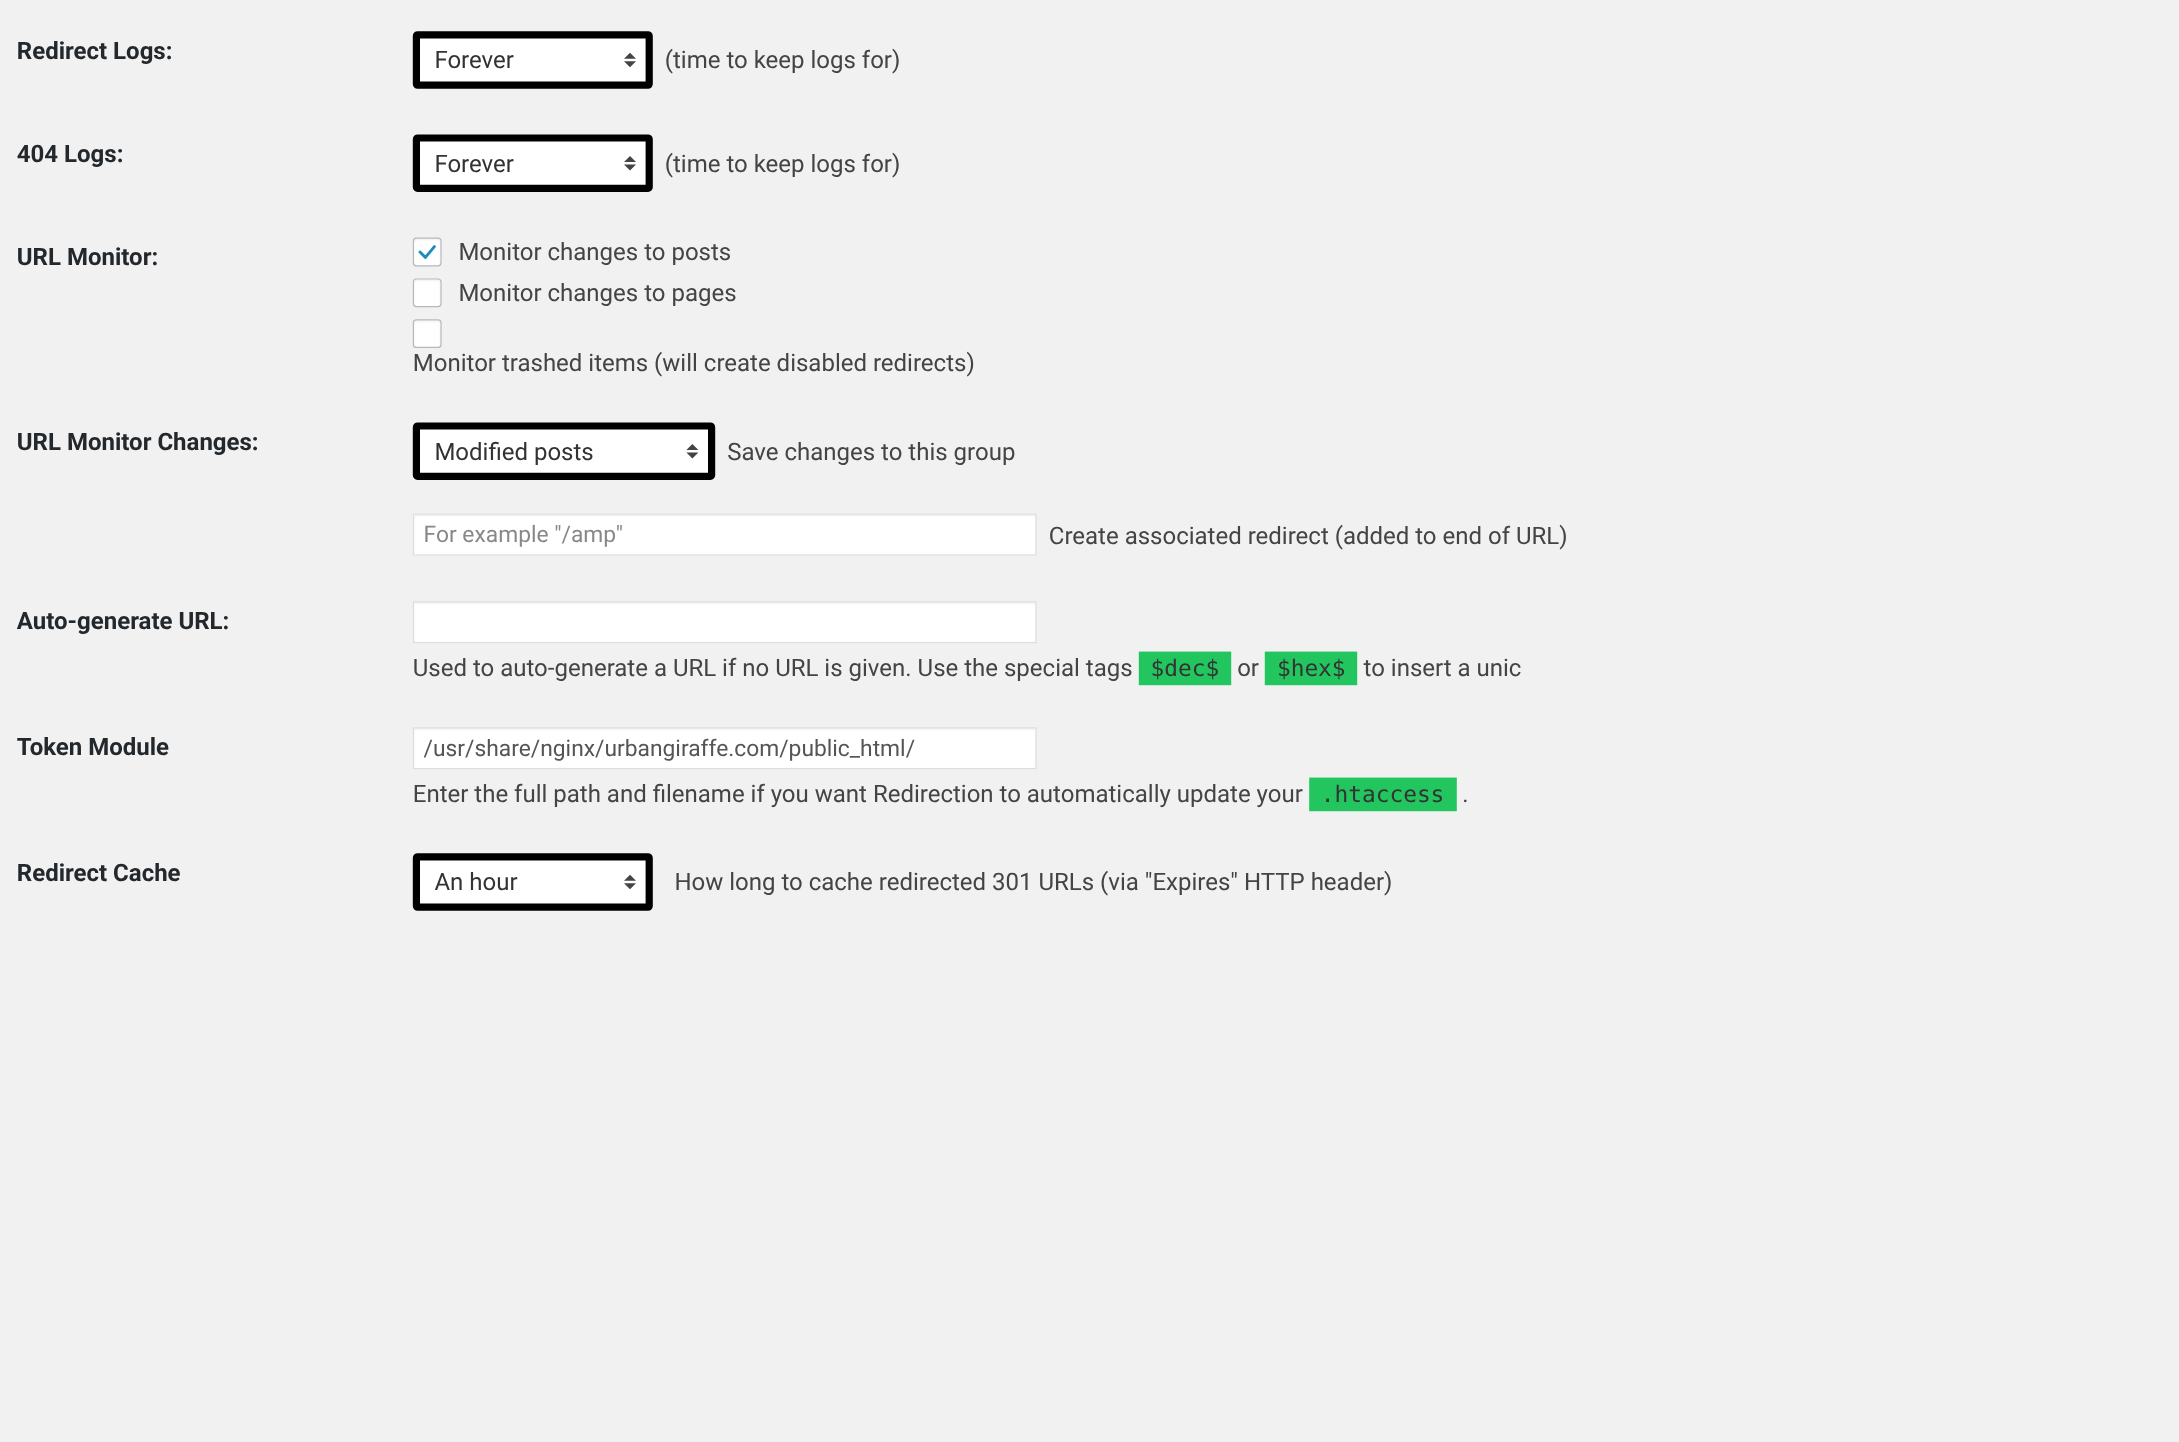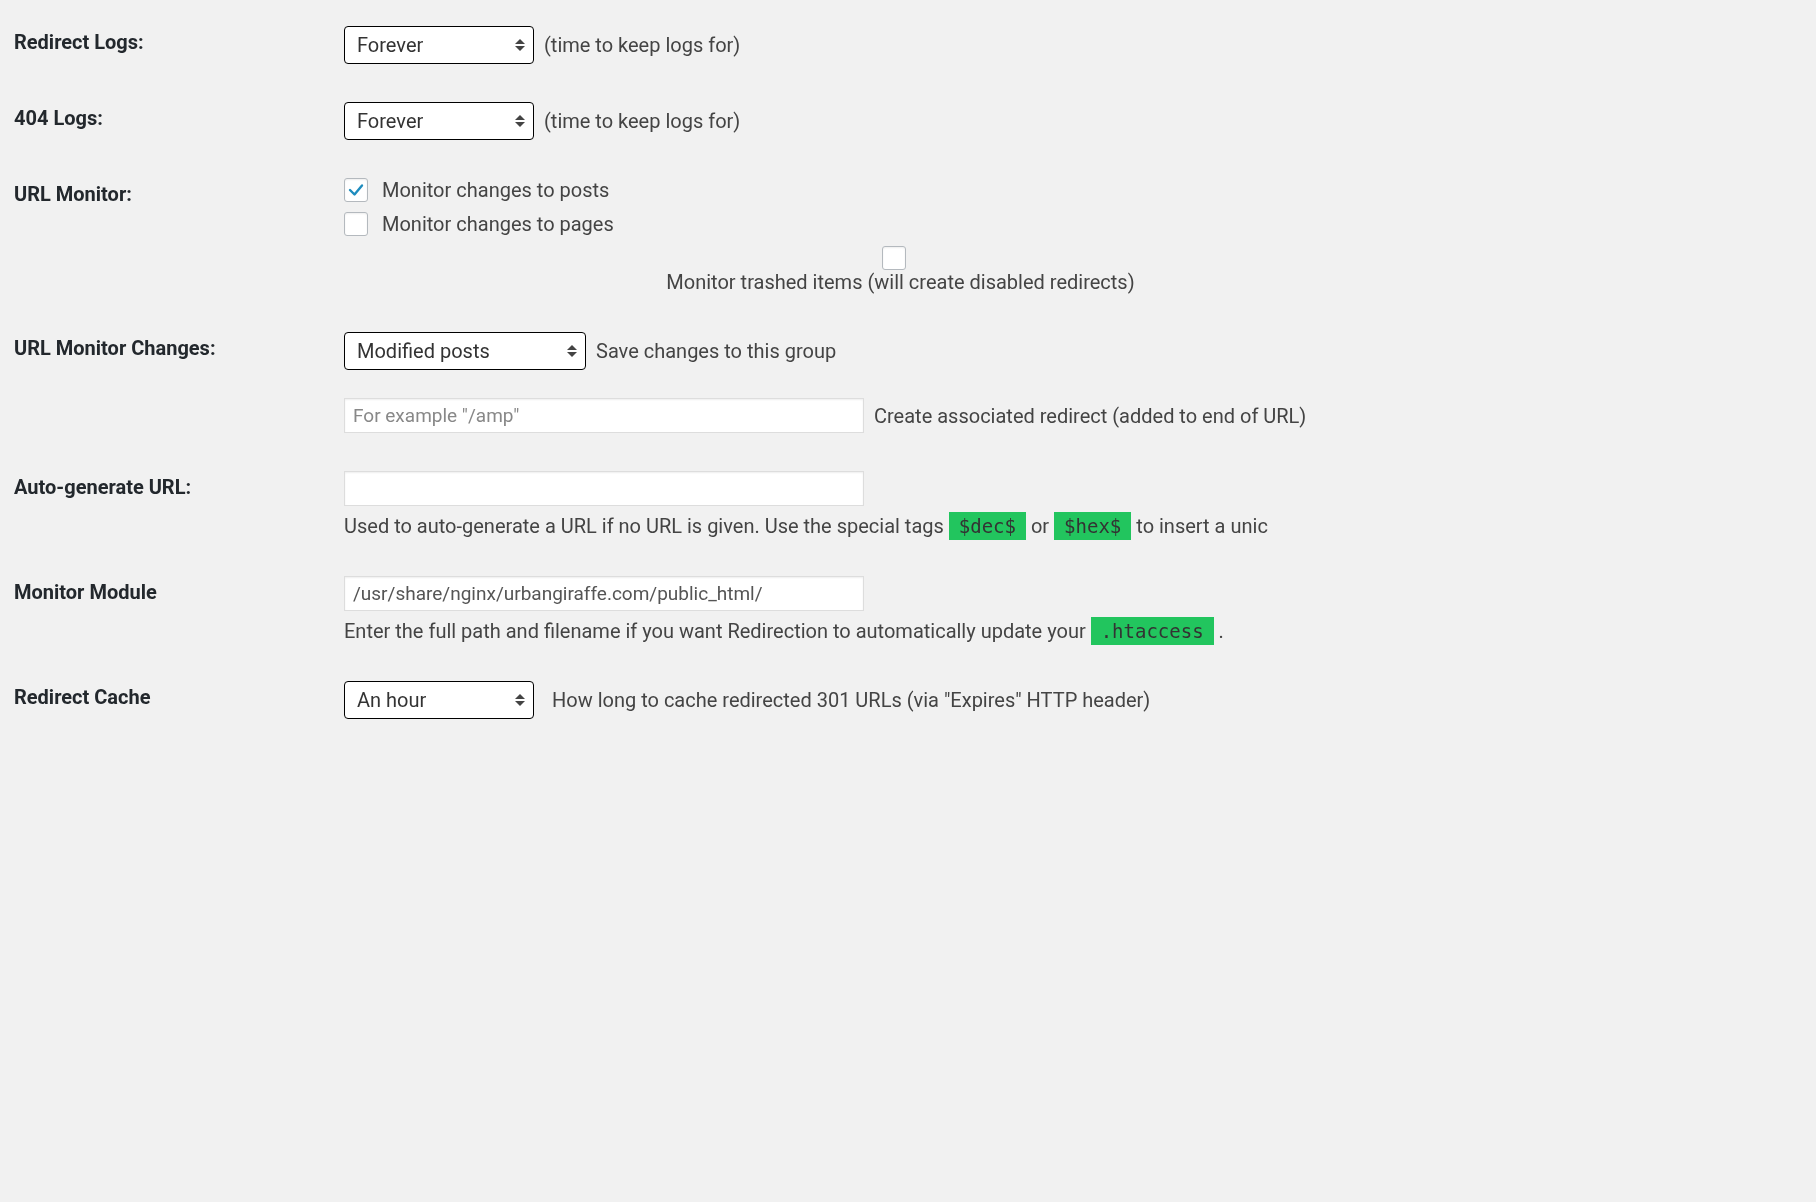--- a/index.html
+++ b/index.html
@@ -33,21 +33,21 @@
   table.form-table td {
     vertical-align: top;
     padding: 14px 10px 24px 0;
     font-size: 20px;
     color: #444;
   }
   .select {
     display: inline-flex;
     align-items: center;
     background: #fff;
-    border: 1px solid #000000;
+    border: 6px solid #000000;
     border-radius: 4px;
     height: 36px;
     padding: 0 28px 0 12px;
     position: relative;
     font-size: 20px;
     color: #333;
     min-width: 0;
   }
   .select .caret {
     position: absolute;
@@ -68,21 +68,21 @@
   .caret-up { border-bottom: 5px solid #444; }
   .caret-down { border-top: 5px solid #444; }
 
   .hint {
     color: #444;
     padding-left: 10px;
   }
 
   .chk-row {
     display: flex;
-    align-items: center;
+    align-items: flex-start;
     margin-bottom: 10px;
   }
   .chk {
     width: 22px;
     height: 22px;
     border: 1px solid #b4b9be;
     background: #fff;
     border-radius: 3px;
     margin-right: 14px;
     display: inline-flex;
@@ -234,21 +234,21 @@
       <span>Used to auto-generate a URL if no URL is given. Use the special tags </span>
       <code class="tag">$dec$</code>
       <span> or </span>
       <code class="tag">$hex$</code>
       <span> to insert a unic</span>
     </div>
   </td>
 </tr>
 
 <tr>
-  <th><span>Monitor Module</span></th>
+  <th><span>Token Module</span></th>
   <td>
     <input class="txt" style="width: 520px; color: rgb(85, 85, 85);" type="text" value="/usr/share/nginx/urbangiraffe.com/public_html/">
     <div class="desc-line">
       <span>Enter the full path and filename if you want Redirection to automatically update your </span>
       <code class="tag">.htaccess</code>
       <span>.</span>
     </div>
   </td>
 </tr>
 

